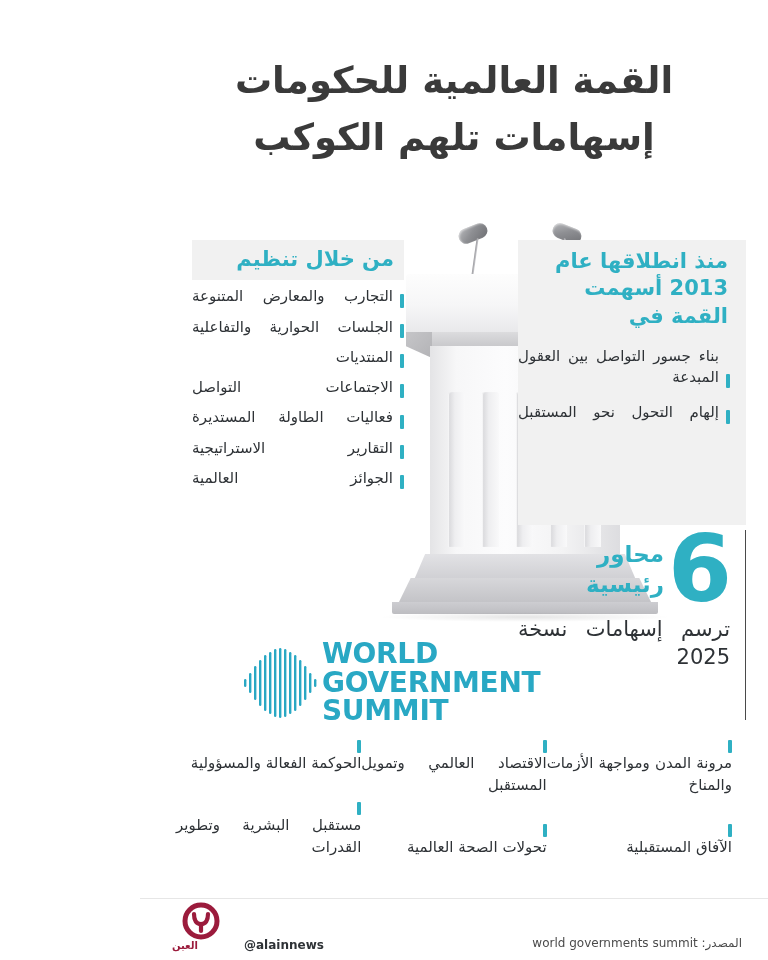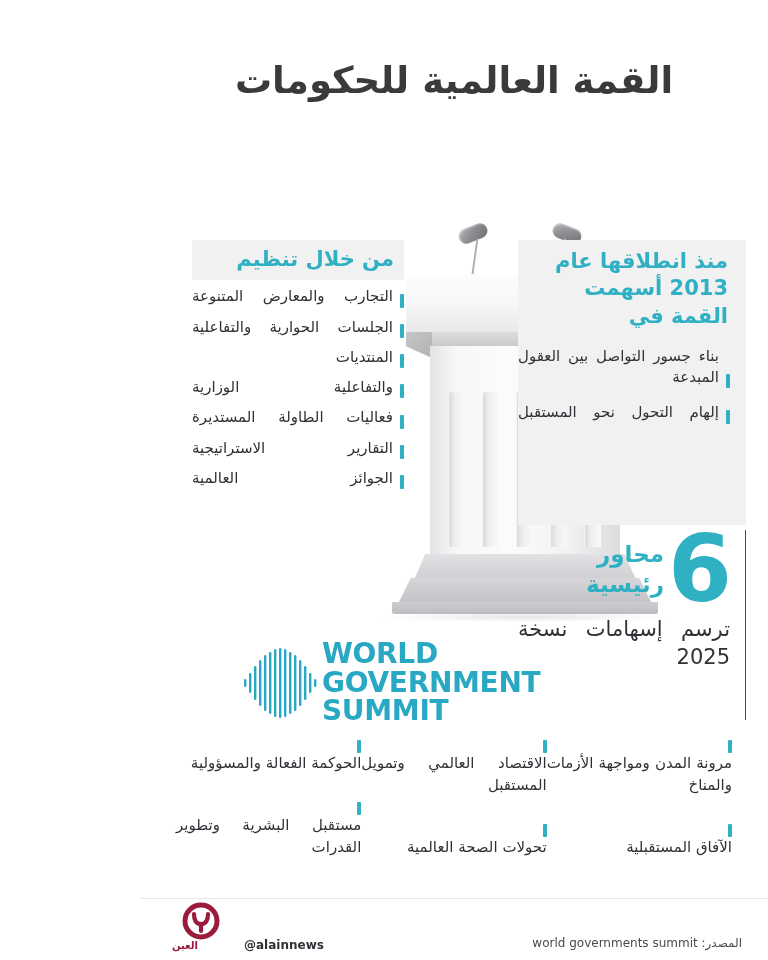--- a/index.html
+++ b/index.html
@@ -176,20 +176,21 @@
     position:absolute;right:26px;top:38px;color:#4b4b4b;font-size:12px;direction:rtl;
   }
 </style>
 </head>
 <body>
 
 <div class="page">
 
   <div class="title-block">
     <div class="title-line">القمة العالمية للحكومات</div>
+    <div class="title-line">إسهامات تلهم الكوكب</div>
   </div>
 
   <div class="podium-wrap">
     <div class="mic mic-l">
       <div class="mic-head"></div>
       <div class="mic-stem"></div>
     </div>
     <div class="mic mic-r">
       <div class="mic-head"></div>
       <div class="mic-stem"></div>
@@ -223,21 +224,21 @@
       <div class="bullet-row">
         <span class="bullet-mark"></span>
         <span class="bullet-text">الجلسات الحوارية والتفاعلية</span>
       </div>
       <div class="bullet-row">
         <span class="bullet-mark"></span>
         <span class="bullet-text">المنتديات</span>
       </div>
       <div class="bullet-row">
         <span class="bullet-mark"></span>
-        <span class="bullet-text">والتفاعلية الوزارية</span>
+        <span class="bullet-text">الاجتماعات التواصل</span>
       </div>
       <div class="bullet-row">
         <span class="bullet-mark"></span>
         <span class="bullet-text">فعاليات الطاولة المستديرة</span>
       </div>
       <div class="bullet-row">
         <span class="bullet-mark"></span>
         <span class="bullet-text">التقارير الاستراتيجية</span>
       </div>
       <div class="bullet-row">

